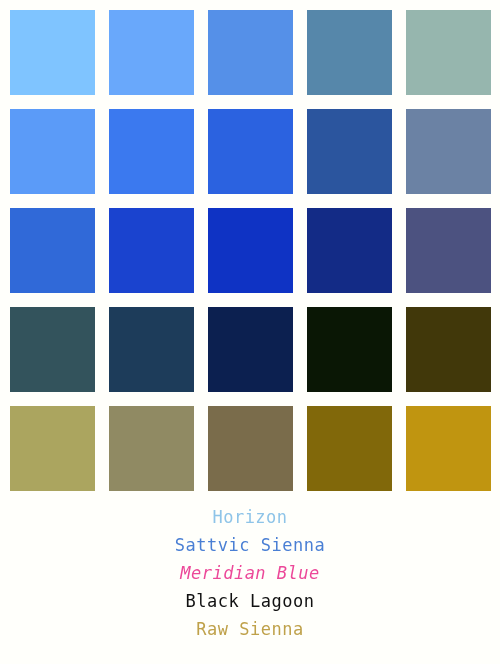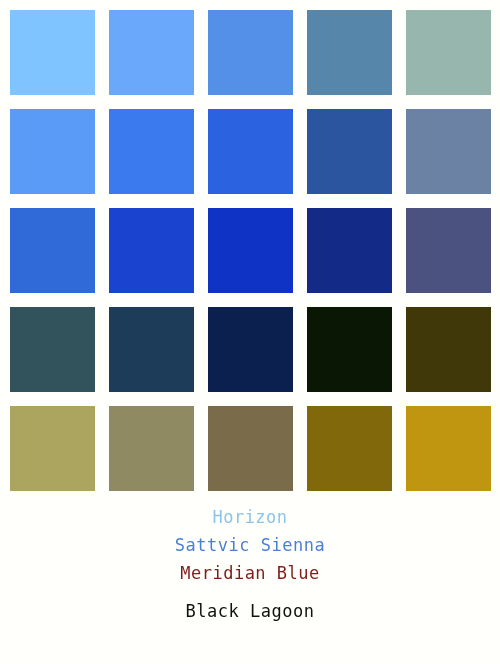--- a/index.html
+++ b/index.html
@@ -96,17 +96,18 @@
         <div class="swatch" style="background: rgb(144, 138, 99);"></div>
         <div class="swatch" style="background: rgb(122, 108, 75);"></div>
         <div class="swatch" style="background: rgb(129, 104, 10);"></div>
         <div class="swatch" style="background: rgb(192, 149, 16);"></div>
       </div>
     </div>
 
   <div id="legend">
       <div class="legend-item" style="color: rgb(142, 196, 232);">Horizon</div>
       <div class="legend-item" style="color: rgb(74, 127, 212);">Sattvic Sienna</div>
-      <div class="legend-item" style="color: #7f1d1d;">Meridian Blue</div>
-      <div class="legend-item" style="color: rgb(17, 17, 17); margin-top: 10px;">Black Lagoon</div>
+      <div class="legend-item" style="color: #ec4899; font-style: italic;">Meridian Blue</div>
+      <div class="legend-item" style="color: rgb(17, 17, 17);">Black Lagoon</div>
+      <div class="legend-item" style="color: rgb(191, 161, 74);">Raw Sienna</div>
     </div>
 
 </div>
 
 </body></html>

